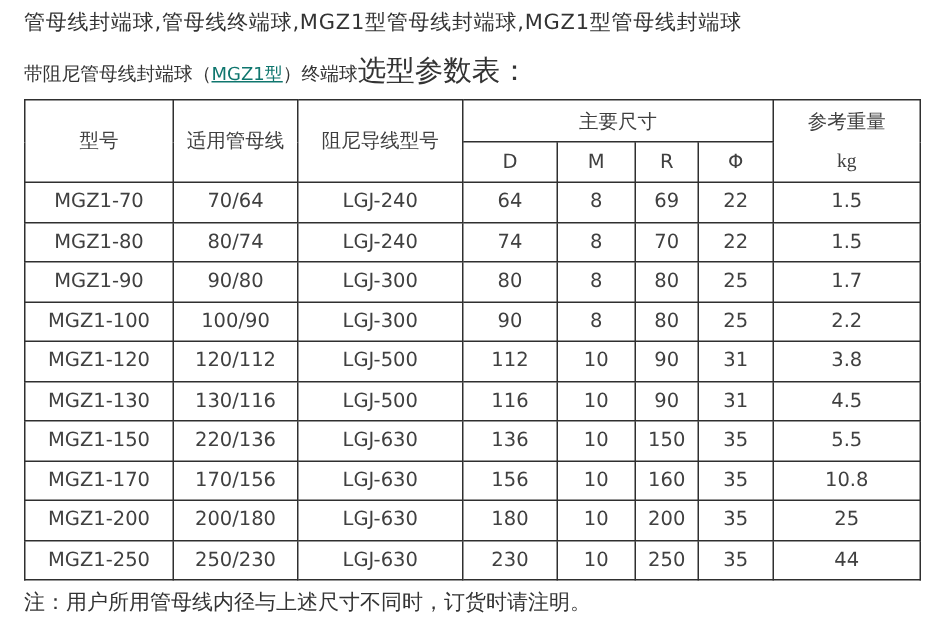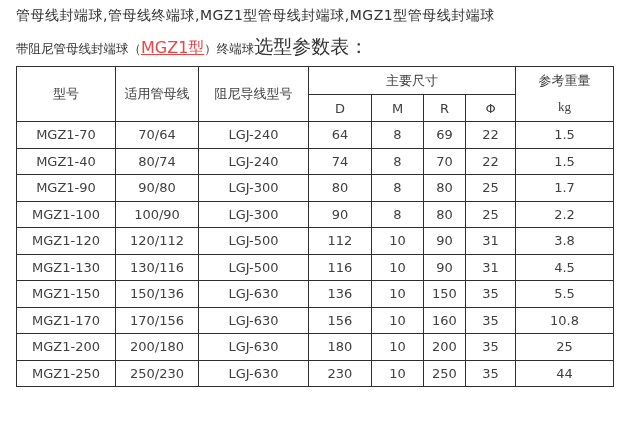--- a/index.html
+++ b/index.html
@@ -20,21 +20,21 @@
     letter-spacing: 0.5px;
     white-space: nowrap;
   }
   .title-line2 {
     margin-top: 9px;
     margin-bottom: 6px;
     white-space: nowrap;
     color: #333333;
   }
   .seg-small { font-size: 12.5px; text-align: center; }
-  .seg-link  { font-size: 16px; text-decoration: underline; color: #ef4444; cursor: pointer; }
+  .seg-link  { font-size: 12px; text-decoration: underline; color: #0f766e; cursor: pointer; }
   .seg-large { font-size: 19px; }
 
   table.spec {
     border-collapse: collapse;
     table-layout: fixed;
     width: 597px;
     margin-left: 0px;
     color: #404040;
   }
   table.spec th, table.spec td {
@@ -105,21 +105,21 @@
           <td>MGZ1-70</td>
           <td>70/64</td>
           <td>LGJ-240</td>
           <td>64</td>
           <td>8</td>
           <td>69</td>
           <td>22</td>
           <td>1.5</td>
         </tr>
         <tr>
-          <td>MGZ1-40</td>
+          <td>MGZ1-80</td>
           <td>80/74</td>
           <td>LGJ-240</td>
           <td>74</td>
           <td>8</td>
           <td>70</td>
           <td>22</td>
           <td>1.5</td>
         </tr>
         <tr>
           <td>MGZ1-90</td>
@@ -156,21 +156,21 @@
           <td>130/116</td>
           <td>LGJ-500</td>
           <td>116</td>
           <td>10</td>
           <td>90</td>
           <td>31</td>
           <td>4.5</td>
         </tr>
         <tr>
           <td>MGZ1-150</td>
-          <td>150/136</td>
+          <td>220/136</td>
           <td>LGJ-630</td>
           <td>136</td>
           <td>10</td>
           <td>150</td>
           <td>35</td>
           <td>5.5</td>
         </tr>
         <tr>
           <td>MGZ1-170</td>
           <td>170/156</td>
@@ -197,14 +197,15 @@
           <td>LGJ-630</td>
           <td>230</td>
           <td>10</td>
           <td>250</td>
           <td>35</td>
           <td>44</td>
         </tr>
       </tbody>
   </table>
 
+  <div class="note">注：用户所用管母线内径与上述尺寸不同时，订货时请注明。</div>
 
 </div>
 
 </body></html>

